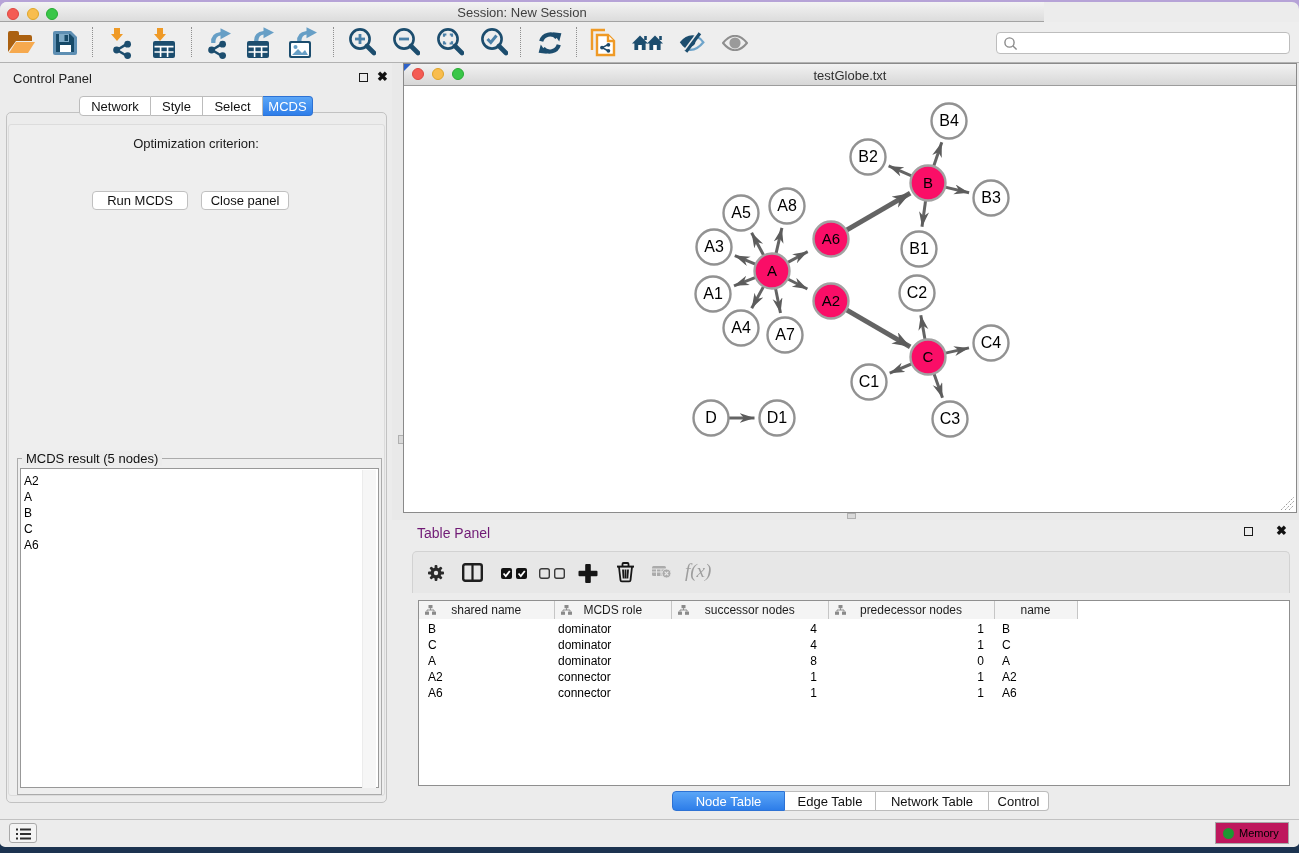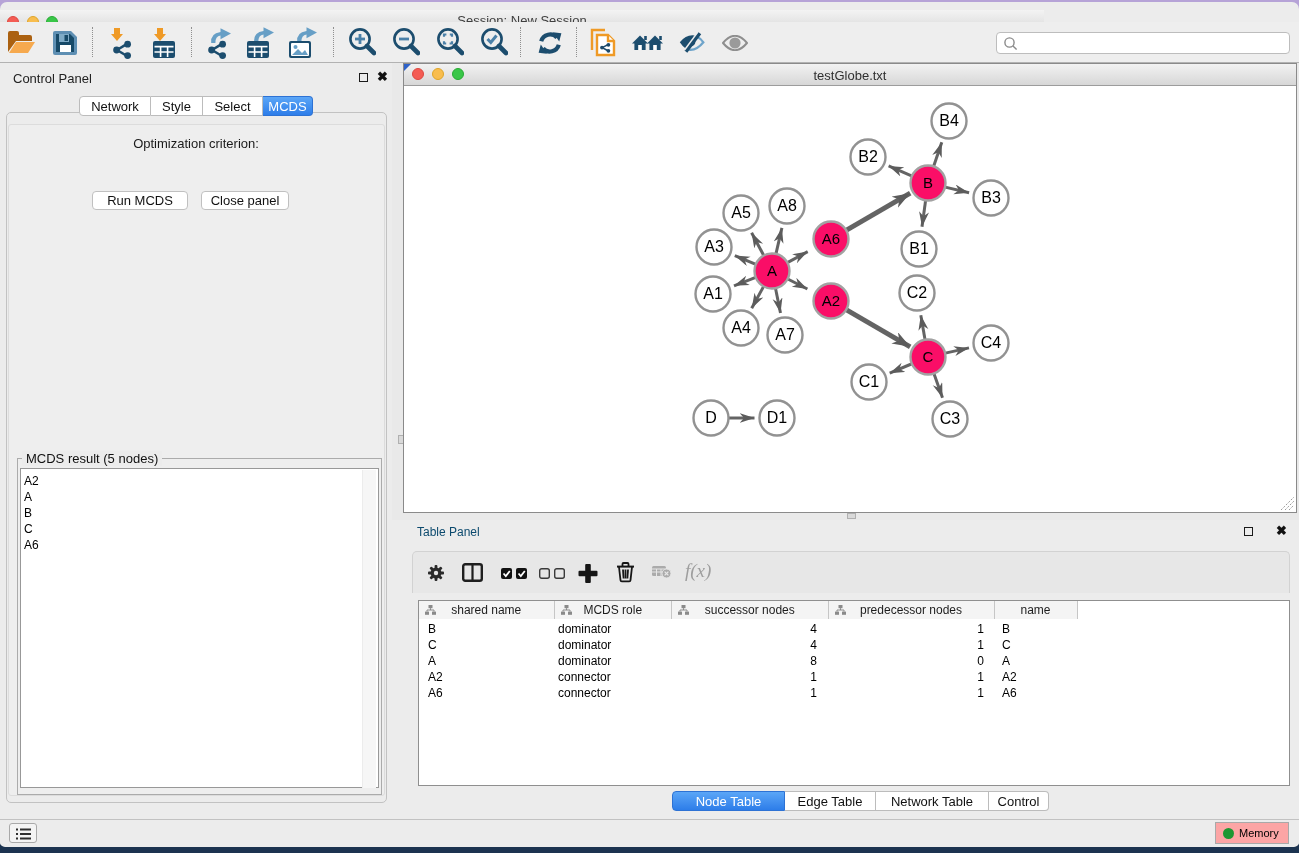--- a/index.html
+++ b/index.html
@@ -3,21 +3,21 @@
 <meta charset="utf-8">
 <style>
 * { margin:0; padding:0; box-sizing:border-box; }
 html,body { width:1299px; height:853px; overflow:hidden; }
 body { font-family:"Liberation Sans", sans-serif; position:relative;
   background:linear-gradient(#b6a3d7 0px, #b6a3d7 14px, #1c3350 14px); }
 .abs { position:absolute; }
 #app { position:absolute; left:0; top:2px; width:1299px; height:845px;
   border-radius:7px 7px 5px 5px; overflow:hidden; background:#ececec; transform:translateZ(0); }
 
-#titlebar { position:absolute; left:0; top:8px; width:1044px; height:20px;
+#titlebar { position:absolute; left:0; top:0; width:1044px; height:20px;
   background:linear-gradient(#f3f3f3,#dcdcdc); border-bottom:1px solid #a3a3a3; }
 .tl { position:absolute; top:6px; width:12px; height:12px; border-radius:50%; }
 #titlebar .t1 { left:7px;  background:#f45c54; border:1px solid #dd4840; }
 #titlebar .t2 { left:27px; background:#f8bd4e; border:1px solid #dfa528; }
 #titlebar .t3 { left:46px; background:#39c648; border:1px solid #27ab33; }
 #apptitle { position:absolute; top:3px; left:0; width:100%; text-align:center;
   font-size:13px; color:#3f3f3f; }
 
 #toolbar { position:absolute; left:0; top:20px; width:1299px; height:41px;
   background:#eeeeee; border-bottom:1px solid #b2b2b2; }
@@ -66,39 +66,39 @@
   border:1px solid #ababab; }
 #grouplabel { position:absolute; left:22px; top:449px; background:#ececec;
   font-size:13px; color:#111; padding:0 4px; }
 #mcdslist { position:absolute; left:20px; top:466px; width:359px; height:320px;
   background:#fff; border:1px solid #989898; font-size:12px; color:#000; }
 #mcdslist .sb { position:absolute; right:2px; top:1px; width:14px; height:318px;
   background:#f6f6f6; border-left:1px solid #ececec; }
 #mcdslist div.it { padding-left:3px; height:16px; line-height:16px; }
 
 #tablepanel { position:absolute; left:392px; top:518px; width:907px; height:300px; background:#ececec; }
-#tp-title { position:absolute; left:417px; top:523px; font-size:12px; color:#0c4a6e; }
+#tp-title { position:absolute; left:417px; top:523px; font-size:14px; color:#701a75; }
 #tp-toolbar { position:absolute; left:412px; top:549px; width:878px; height:42px;
   background:#e7e7e7; border:1px solid #d2d2d2; border-radius:5px 5px 0 0; border-bottom:none; }
 #tbl { position:absolute; left:418px; top:598px; width:872px; height:186px;
   background:#fff; border:1px solid #8f8f8f; }
 .th { position:absolute; top:0; height:18px; background:#f4f4f4;
   border-right:1px solid #c6c6c6; font-size:12px; color:#1d1d1d; text-align:center;
   padding-top:2px; }
 .td { position:absolute; font-size:12px; color:#000; height:16px; }
 .floaticon { position:absolute; width:9px; height:9px; border:1px solid #1a1a1a; }
 .closeicon { position:absolute; font-size:13px; color:#111; font-weight:bold; }
 
 
 #statusbar { position:absolute; left:0; top:817px; width:1299px; height:26px;
   background:#ececec; border-top:1px solid #c2c2c2; }
 #listbtn { position:absolute; left:9px; top:821px; width:28px; height:20px;
   background:#f4f4f4; border:1px solid #a9a9a9; border-radius:3px; }
 #membtn { position:absolute; left:1215px; top:820px; width:74px; height:22px;
-  background:#fca5a5; border:1px solid #a9a9a9; font-size:11px; color:#000; }
+  background:#be185d; border:1px solid #a9a9a9; font-size:11px; color:#000; }
 #membtn .dot { position:absolute; left:7px; top:5px; width:11px; height:11px;
   border-radius:50%; background:#1d9732; }
 </style>
 </head>
 <body>
 <div id="app">
   <div id="titlebar">
     <div class="tl t1"></div>
       <div class="tl t2"></div>
       <div class="tl t3"></div>

